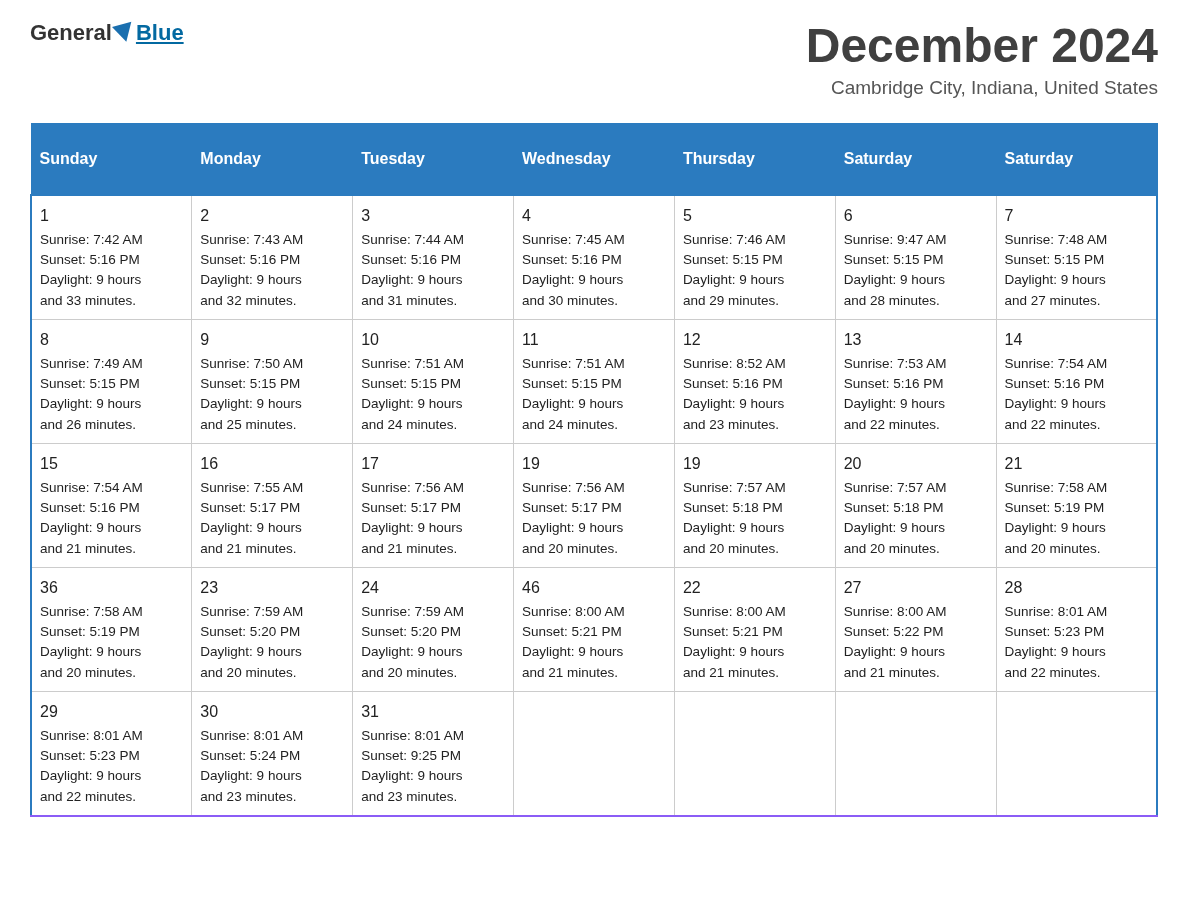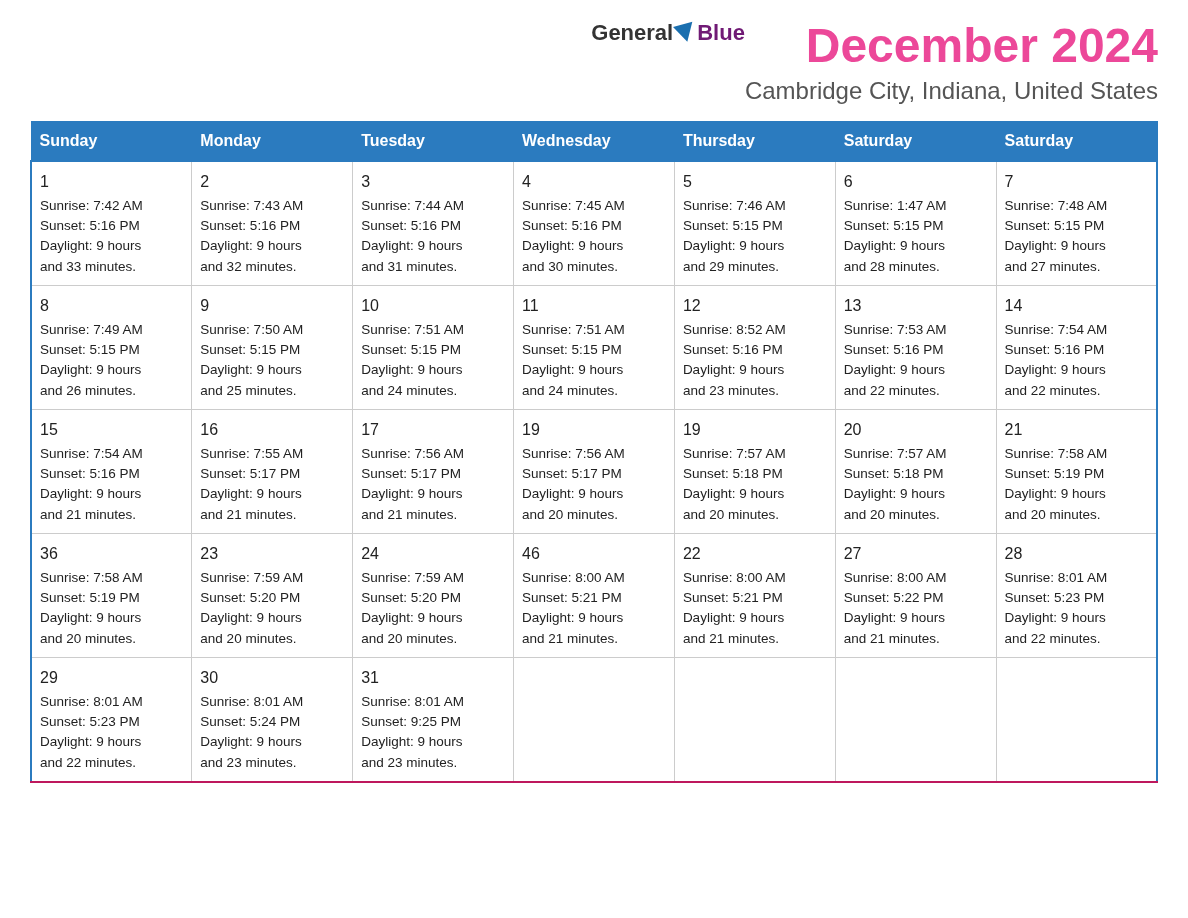--- a/index.html
+++ b/index.html
@@ -5,72 +5,72 @@
     * { box-sizing: border-box; margin: 0; padding: 0; }
     body {
       font-family: Arial, sans-serif;
       background: #fff;
       padding: 20px 30px;
       width: 1188px;
       min-height: 918px;
     }
     .header {
       display: flex;
-      justify-content: flex-end;
+      justify-content: space-between;
       align-items: flex-start;
-      margin-bottom: 16px;
+      margin-bottom: 24px;
     }
     .logo {
       display: flex;
       flex-direction: column;
       align-items: flex-start;
     }
     .logo-text {
       display: flex;
       align-items: center;
       font-size: 22px;
       font-weight: bold;
       color: #333;
     }
     .logo-general { color: #333; }
-    .logo-blue { color: #701a75; }
+    .logo-blue { color: #0369a1; text-decoration: underline; }
     .logo-triangle {
       width: 0; height: 0;
       border-left: 10px solid transparent;
       border-right: 10px solid transparent;
       border-top: 18px solid #1a6faf;
       display: inline-block;
       margin: 0 2px;
       transform: rotate(-15deg);
     }
     .title-block {
       text-align: right;
     }
     .main-title {
       font-size: 48px;
       font-weight: bold;
-      color: #ec4899;
+      color: #404040;
       line-height: 1.1;
     }
     .subtitle {
-      font-size: 24px;
+      font-size: 19px;
       color: #555;
       margin-top: 4px;
     }
     table {
       width: 100%;
       border-collapse: collapse;
       table-layout: fixed;
     }
     thead tr th {
       background-color: #2b7bbf;
       color: #fff;
       font-size: 16px;
       font-weight: bold;
-      padding: 10px 8px;
+      padding: 26px 8px;
       text-align: left;
       border: 1px solid #2b7bbf;
     }
     tbody tr td {
       vertical-align: top;
       padding: 8px 8px;
       font-size: 13.5px;
       color: #222;
       border: 1px solid #ccc;
       height: 110px;
@@ -85,21 +85,21 @@
     tbody tr:first-child td {
       border-top: 2px solid #2b7bbf;
     }
     tbody tr td:first-child {
       border-left: 2px solid #2b7bbf;
     }
     tbody tr td:last-child {
       border-right: 2px solid #2b7bbf;
     }
     tbody tr:last-child td {
-      border-bottom: 2px solid #be185d;
+      border-bottom: 2px solid #8b5cf6;
     }
     
     tbody tr td {
       border-top: 1.5px solid #b0c4d8;
     }
     .empty-cell {
       background: #fff;
     }
   </style>
 </head>
@@ -158,21 +158,21 @@
         <span>Daylight: 9 hours<br>and 30 minutes.</span>
       </td>
         <td>
         <span class="day-num">5</span>
         <span>Sunrise: 7:46 AM</span><br>
         <span>Sunset: 5:15 PM</span><br>
         <span>Daylight: 9 hours<br>and 29 minutes.</span>
       </td>
         <td>
         <span class="day-num">6</span>
-        <span>Sunrise: 1:47 AM</span><br>
+        <span>Sunrise: 9:47 AM</span><br>
         <span>Sunset: 5:15 PM</span><br>
         <span>Daylight: 9 hours<br>and 28 minutes.</span>
       </td>
         <td>
         <span class="day-num">7</span>
         <span>Sunrise: 7:48 AM</span><br>
         <span>Sunset: 5:15 PM</span><br>
         <span>Daylight: 9 hours<br>and 27 minutes.</span>
       </td>
       </tr>

